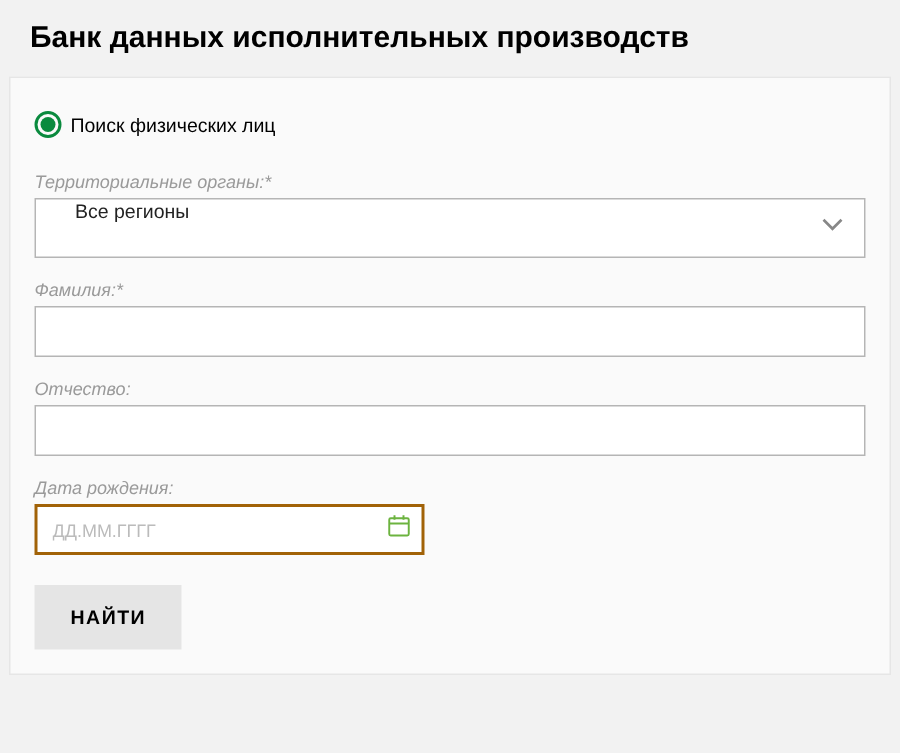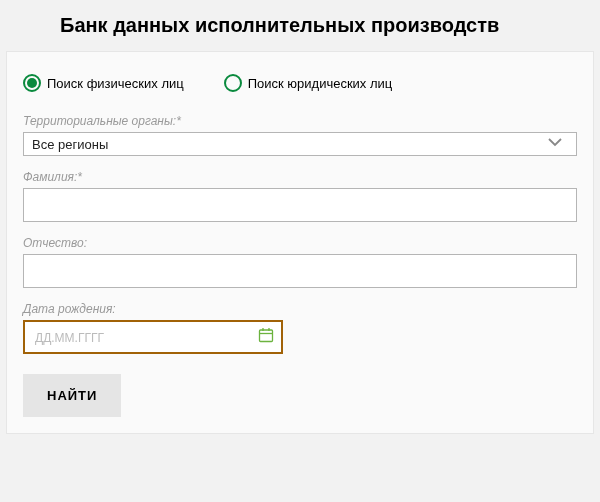--- a/index.html
+++ b/index.html
@@ -12,21 +12,20 @@
     }
     .container {
       background: #f2f2f2;
       padding: 14px 0 0 0;
     }
     h1 {
       font-size: 20px;
       font-weight: bold;
       color: #000;
       padding: 0 20px 14px 20px;
-      margin-left: 40px;
     }
     .form-card {
       background: #fafafa;
       border: 1px solid #e6e6e6;
       margin: 0 6px 6px 6px;
       padding: 22px 16px 16px 16px;
     }
     .radio-row {
       display: flex;
       gap: 40px;
@@ -64,24 +63,24 @@
       font-size: 12px;
       color: #9a9a9a;
       font-style: italic;
       display: block;
       margin-bottom: 4px;
     }
     .select-wrap {
       position: relative;
       background: #fff;
       border: 1px solid #b5b5b5;
-      height: 24px;
+      height: 40px;
       display: flex;
-      align-items: center;
-      padding: 0 8px;
+      align-items: flex-start;
+      padding: 0 26px;
       cursor: pointer;
       width: 100%;
     }
     .select-value {
       font-size: 13px;
       color: #222;
     }
     .chevron {
       position: absolute;
       right: 12px;
@@ -137,24 +136,20 @@
 <div class="container">
   <h1>Банк данных исполнительных производств</h1>
 
   <div class="form-card">
 
     <div class="radio-row">
       <label class="radio-item">
         <span class="radio-circle selected"></span>
         <span>Поиск физических лиц</span>
       </label>
-      <label class="radio-item">
-        <span class="radio-circle"></span>
-        <span>Поиск юридических лиц</span>
-      </label>
     </div>
 
     <div class="form-group">
       <label class="form-label">Территориальные органы:*</label>
       <div class="select-wrap">
         <span class="select-value">Все регионы</span>
         <span class="chevron">
           <svg width="18" height="18" viewBox="0 0 18 18">
               <path d="M3 6 L9 12 L15 6" stroke="#888" stroke-width="1.8" fill="none"></path>
             </svg>

